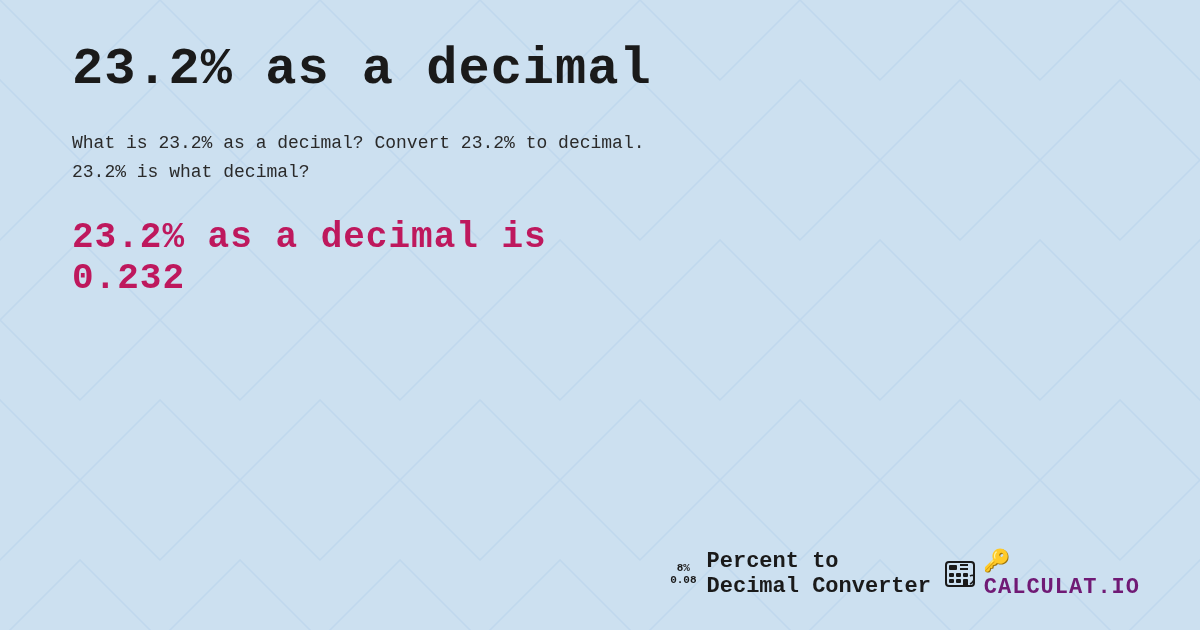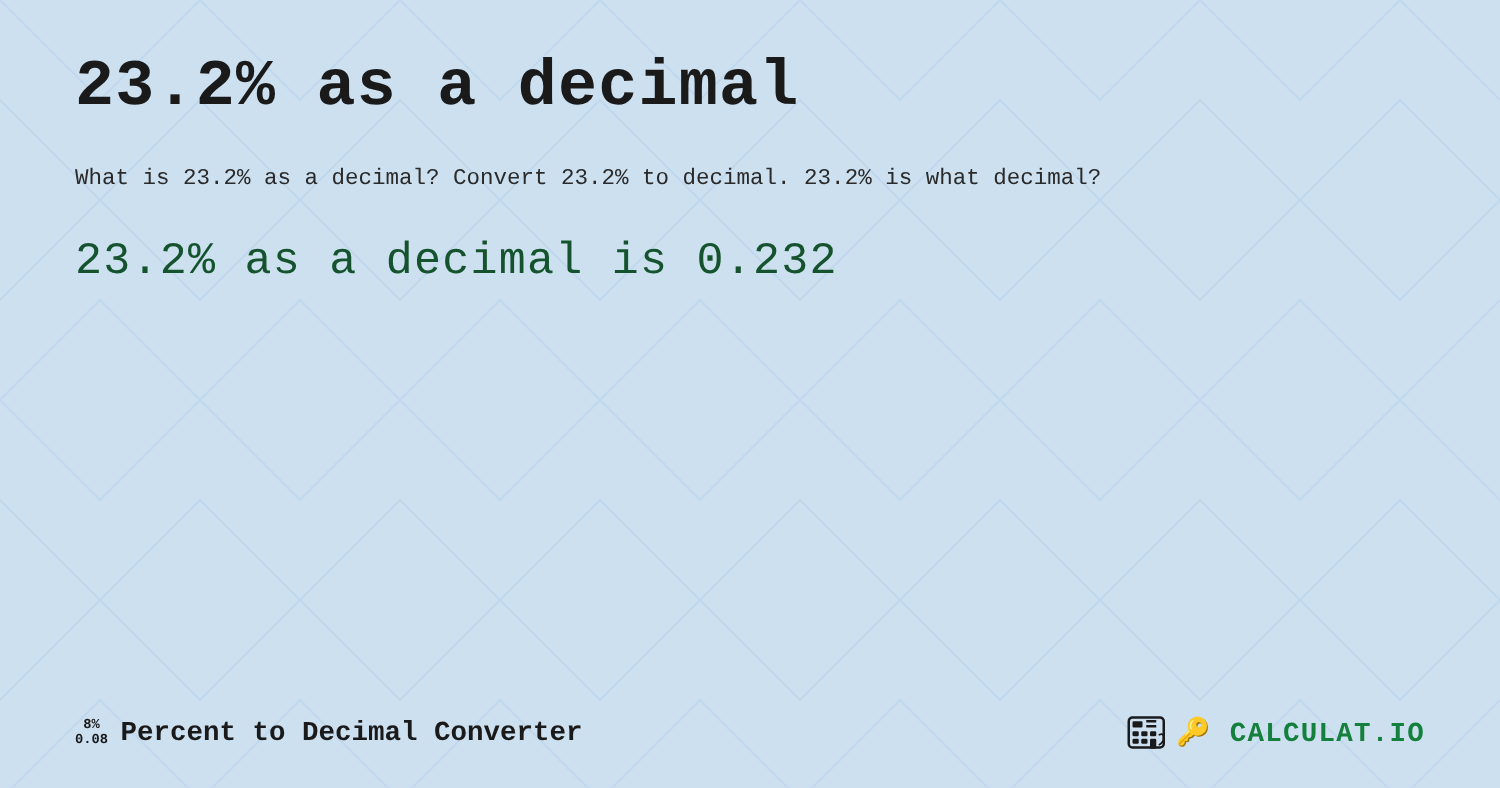--- a/index.html
+++ b/index.html
@@ -26,22 +26,23 @@
       height: 100%;
       z-index: 0;
     }
 
     .content {
       position: relative;
       z-index: 1;
       padding: 40px 60px 30px 60px;
       height: 100%;
       display: flex;
-      flex-direction: column;
+      flex-direction: row;
       justify-content: flex-end;
+      margin-left: 12px;
     }
 
     .main-title {
       font-size: 52px;
       font-weight: 900;
       color: #1a1a1a;
       font-family: 'Courier New', Courier, monospace;
       letter-spacing: 1px;
       margin-bottom: 10px;
     }
@@ -53,22 +54,22 @@
       line-height: 1.6;
       margin-top: 30px;
     }
 
     .result-section {
       margin-top: 30px;
     }
 
     .result-text {
       font-size: 36px;
-      font-weight: 400;
-      color: #14532d;
+      font-weight: 700;
+      color: #be185d;
       font-family: 'Courier New', Courier, monospace;
       letter-spacing: 1px;
     }
 
     .footer {
       display: flex;
       align-items: center;
       justify-content: space-between;
       margin-top: auto;
       padding-top: 10px;
@@ -106,21 +107,21 @@
 
     .calc-logo {
       display: flex;
       align-items: center;
       gap: 4px;
     }
 
     .calc-text {
       font-size: 22px;
       font-weight: 900;
-      color: #15803d;
+      color: #701a75;
       font-family: 'Courier New', Courier, monospace;
       letter-spacing: 1px;
     }
   </style>
 </head>
 <body>
 
 <svg class="bg-pattern" viewBox="0 0 1200 630" xmlns="http://www.w3.org/2000/svg">
   <rect width="1200" height="630" fill="#cce0f0"></rect>
 

